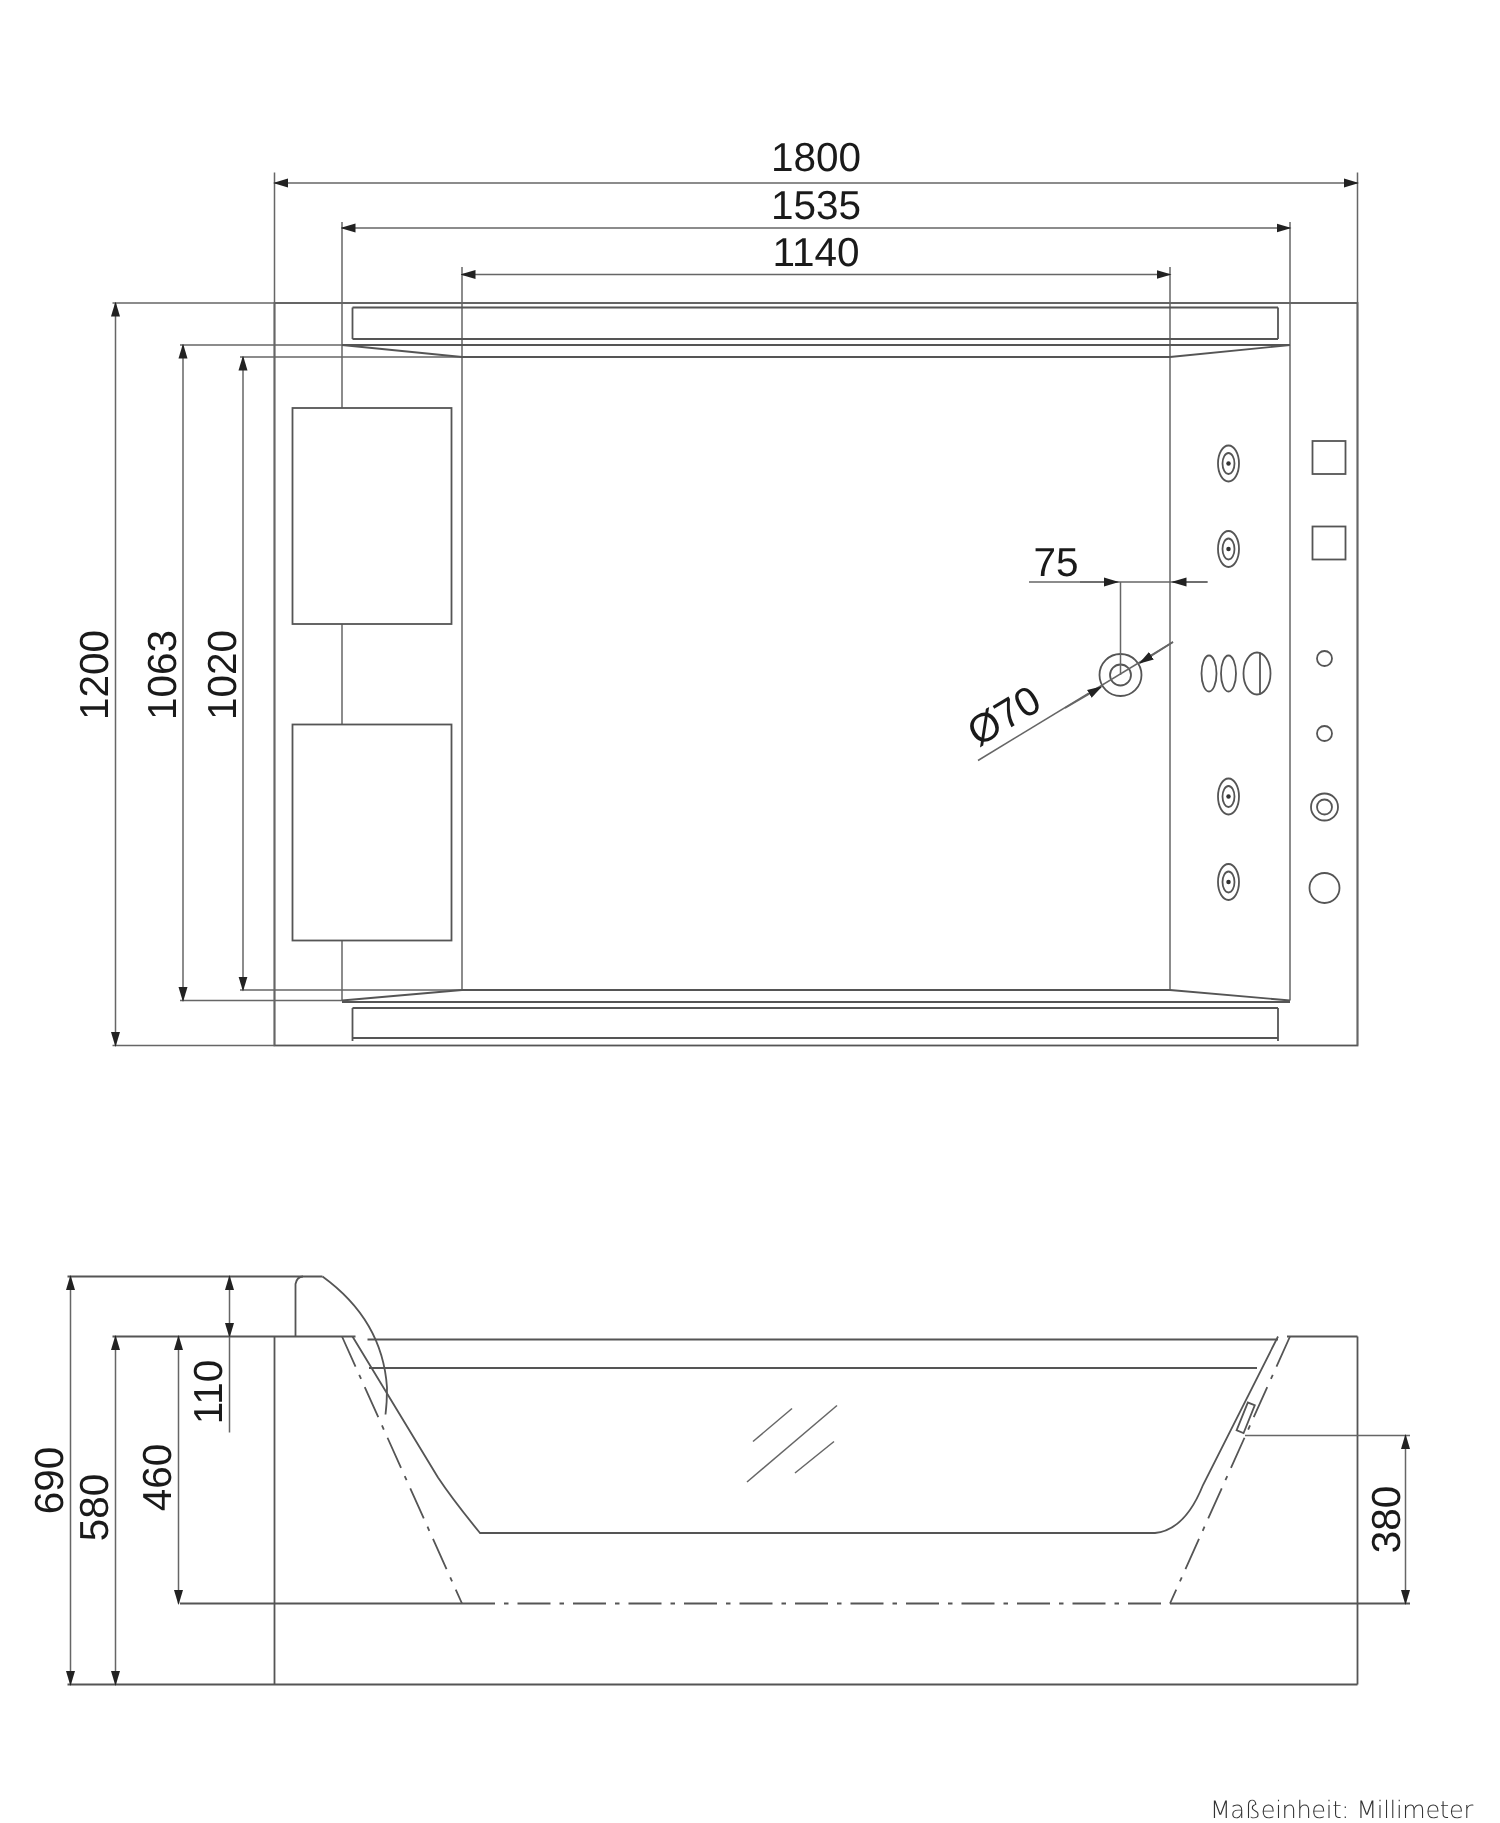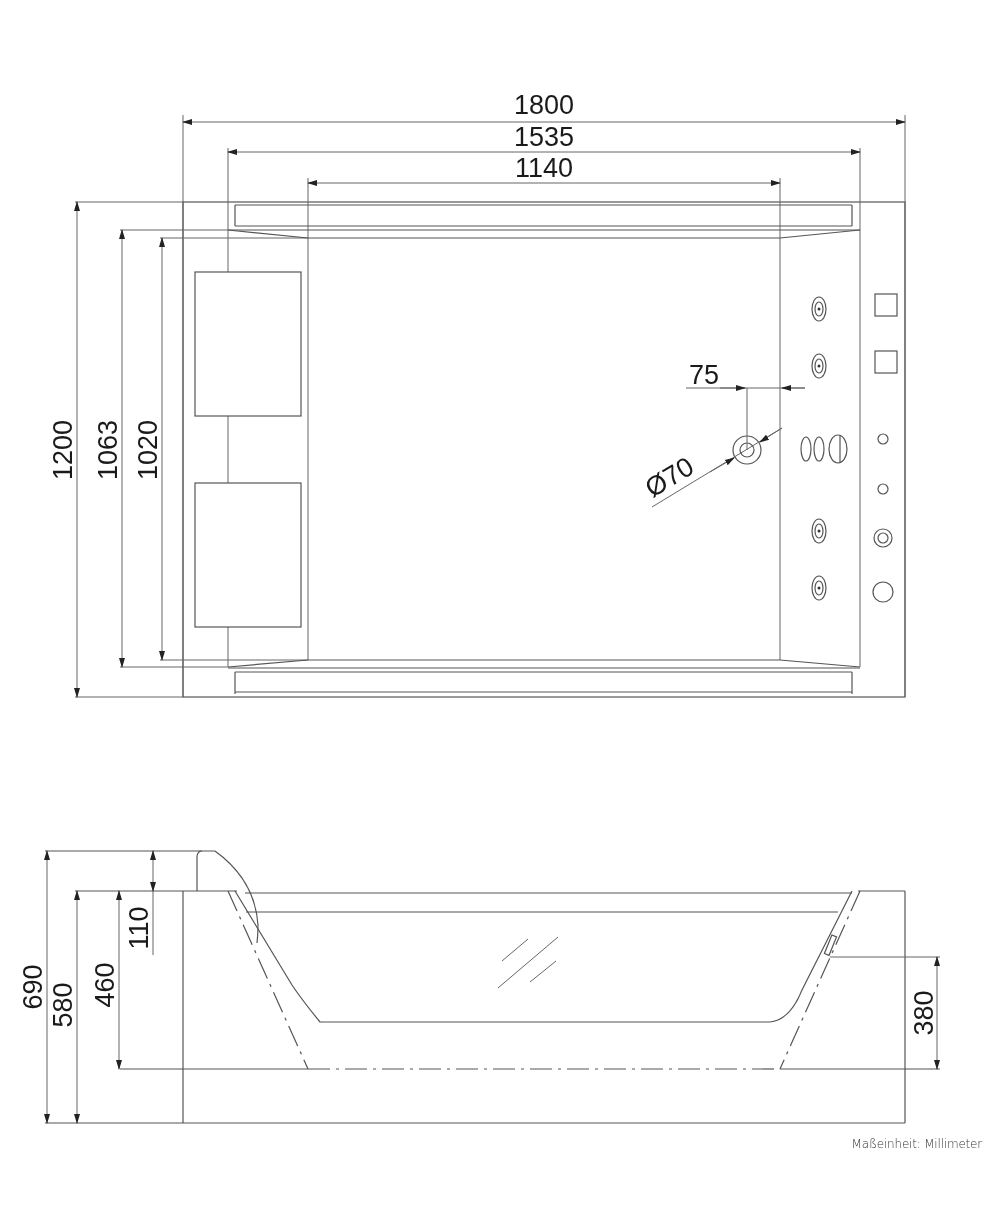--- a/index.html
+++ b/index.html
@@ -2,21 +2,21 @@
 <html><head>
 <meta charset="utf-8">
 <style>
   html, body { margin: 0; padding: 0; background: #ffffff; }
   body { width: 1000px; height: 1215px; position: relative; overflow: hidden; }
   svg { position: absolute; left: 0; top: 0; }
   .ln { stroke: #555; stroke-width: 1.2; fill: none; }
   .thin { stroke: #666; stroke-width: 1; fill: none; }
   .dash { stroke: #555; stroke-width: 1.2; fill: none; stroke-dasharray: 22 6 3 6; }
   .dim-text { font-family: "Liberation Sans", sans-serif; font-size: 27px; fill: #1a1a1a; }
-  .unit-note { position: absolute; right: 18px; top: 1137px; font-family: "DejaVu Sans", sans-serif; font-size: 12px; color: #333; font-weight: 300; letter-spacing: -0.2px; }
+  .unit-note { position: absolute; right: 18px; top: 1197px; font-family: "DejaVu Sans", sans-serif; font-size: 16px; color: #333; font-weight: 300; letter-spacing: -0.2px; }
 </style>
 </head>
 <body>
 
 <svg width="1000" height="1215" viewBox="0 0 1000 1215" xmlns="http://www.w3.org/2000/svg">
   <defs>
     <marker id="arr" markerWidth="10" markerHeight="8" refX="9" refY="4" orient="auto-start-reverse" markerUnits="userSpaceOnUse">
       <path d="M0,1 L10,4 L0,7 Z" fill="#222"></path>
     </marker>
   </defs>

